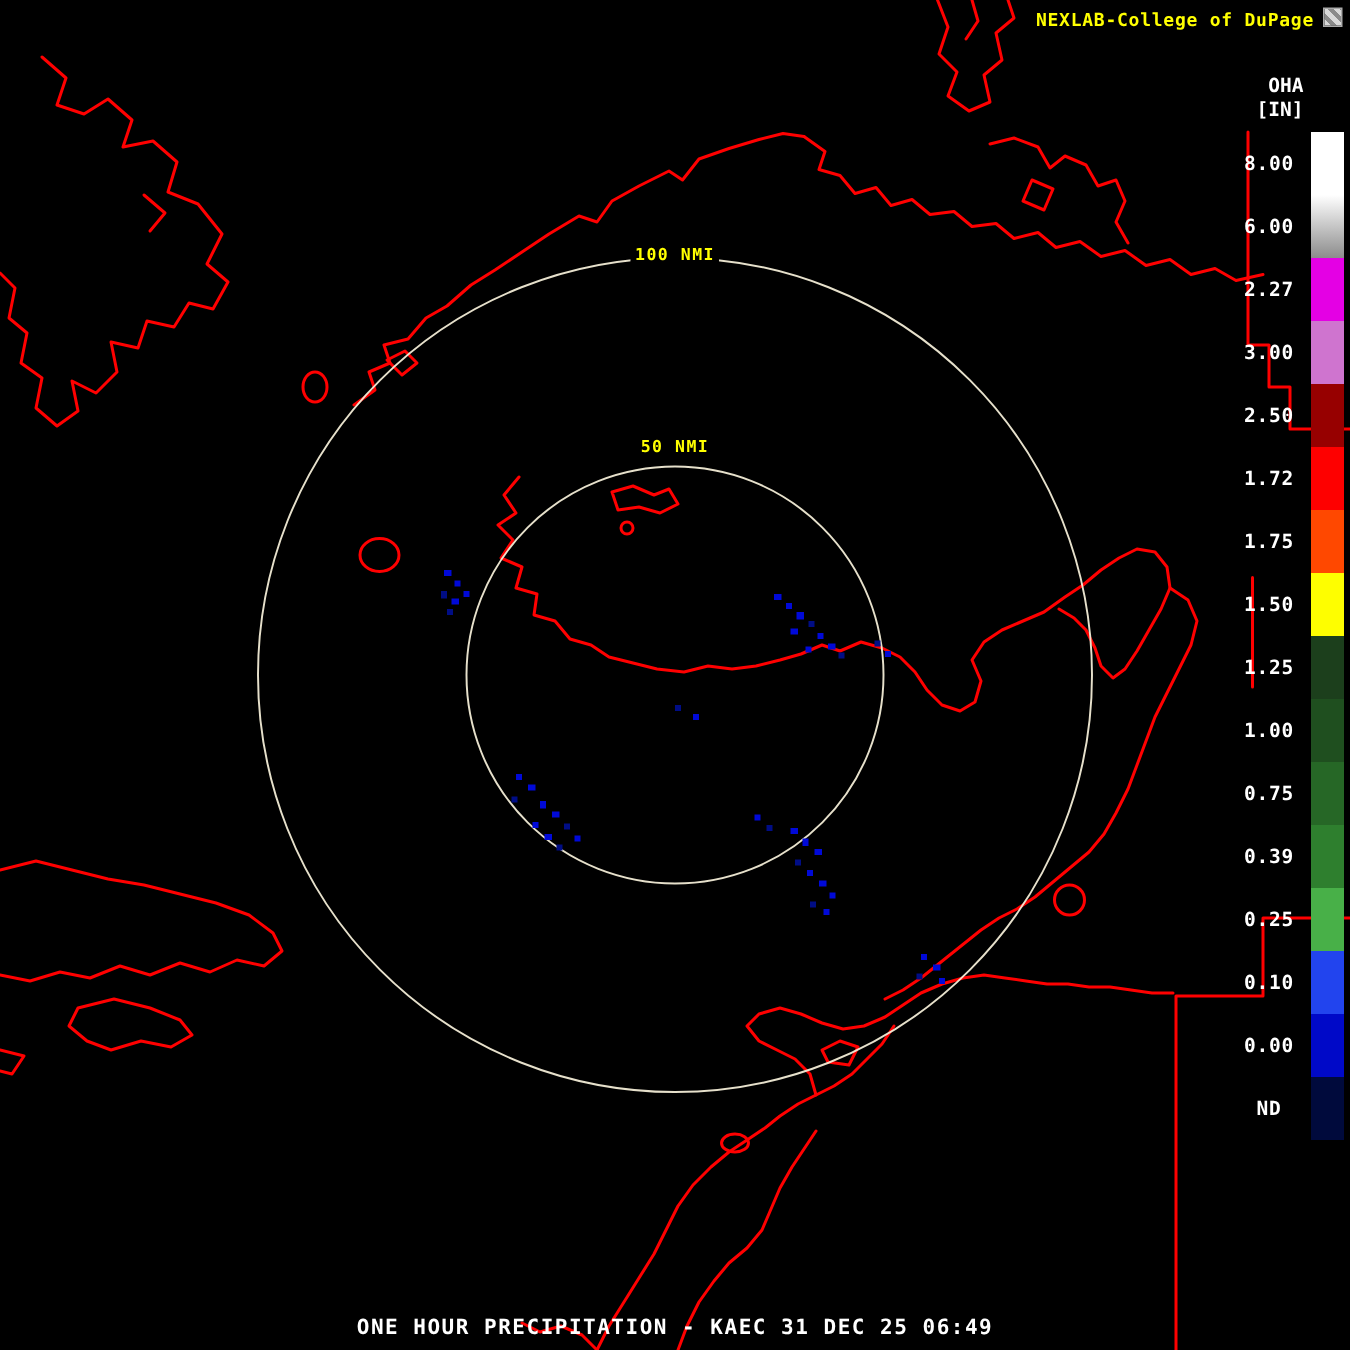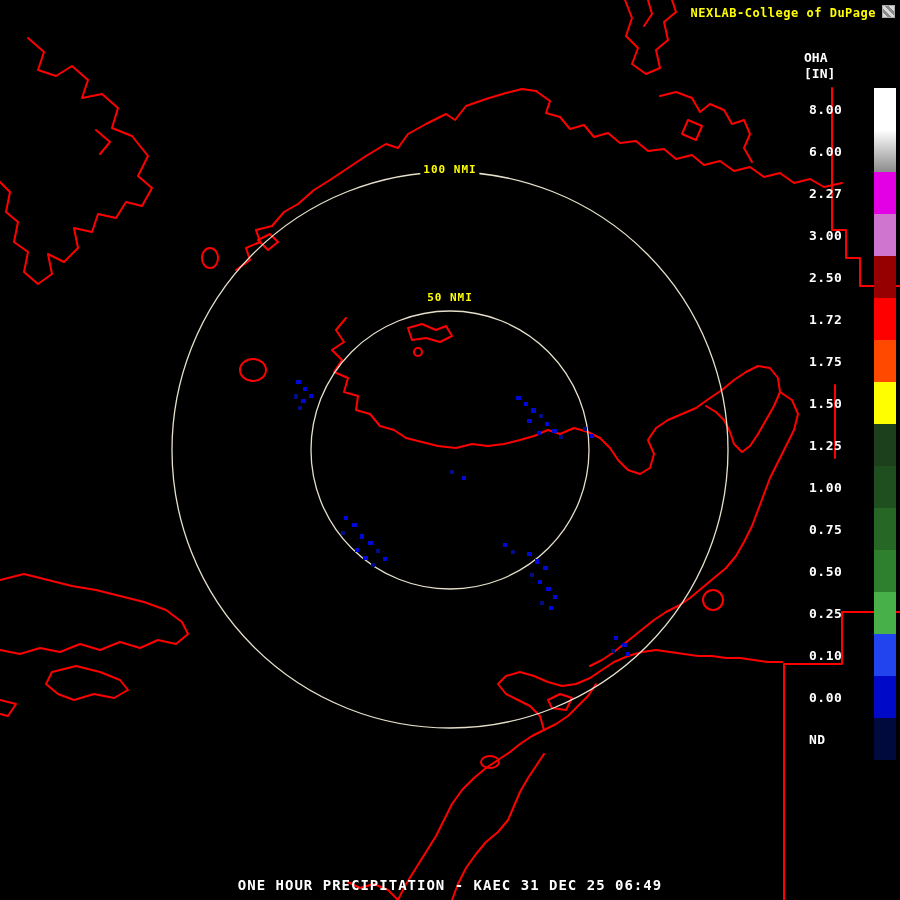--- a/index.html
+++ b/index.html
@@ -25,26 +25,26 @@
     color:#ffff00; font-size:12px; font-weight:bold; letter-spacing:.5px;
   }
   #logo {
     position:absolute; top:5px; right:5px; width:13px; height:13px;
     background:repeating-linear-gradient(45deg,#d8d8d8 0 3px,#8a8a8a 3px 6px);
     border:1px solid #aaa; box-sizing:border-box;
   }
   #cb-header {
     position:absolute; top:50px; right:4px; width:92px;
     box-sizing:border-box; padding-right:27px;
-    color:#fff; font-size:13px; font-weight:bold; line-height:1.2;
+    text-align:right; color:#fff; font-size:13px; font-weight:bold; line-height:1.2;
   }
   #colorbar { position:absolute; top:88px; right:4px; }
   .cb-row { display:flex; align-items:center; height:42px; }
   .cb-label {
-    width:46px; text-align:left; margin-right:19px;
+    width:46px; text-align:center; margin-right:5px;
     color:#fff; font-size:13px; font-weight:bold; letter-spacing:.5px;
   }
   .cb-swatch { display:block; width:22px; height:42px; }
   #footer {
     position:absolute; bottom:7px; left:0; width:100%;
     text-align:center; color:#fff; font-size:14px; font-weight:bold; letter-spacing:1px;
   }
 </style>
 </head>
 <body>
@@ -190,21 +190,21 @@
     </div>
     <div class="cb-row">
       <span class="cb-label">1.00</span>
       <span class="cb-swatch" style="background: rgb(31, 79, 31);"></span>
     </div>
     <div class="cb-row">
       <span class="cb-label">0.75</span>
       <span class="cb-swatch" style="background: rgb(38, 103, 38);"></span>
     </div>
     <div class="cb-row">
-      <span class="cb-label">0.50</span>
+      <span class="cb-label">0.39</span>
       <span class="cb-swatch" style="background: rgb(46, 127, 46);"></span>
     </div>
     <div class="cb-row">
       <span class="cb-label">0.25</span>
       <span class="cb-swatch" style="background: rgb(72, 176, 72);"></span>
     </div>
     <div class="cb-row">
       <span class="cb-label">0.10</span>
       <span class="cb-swatch" style="background: rgb(34, 68, 238);"></span>
     </div>

